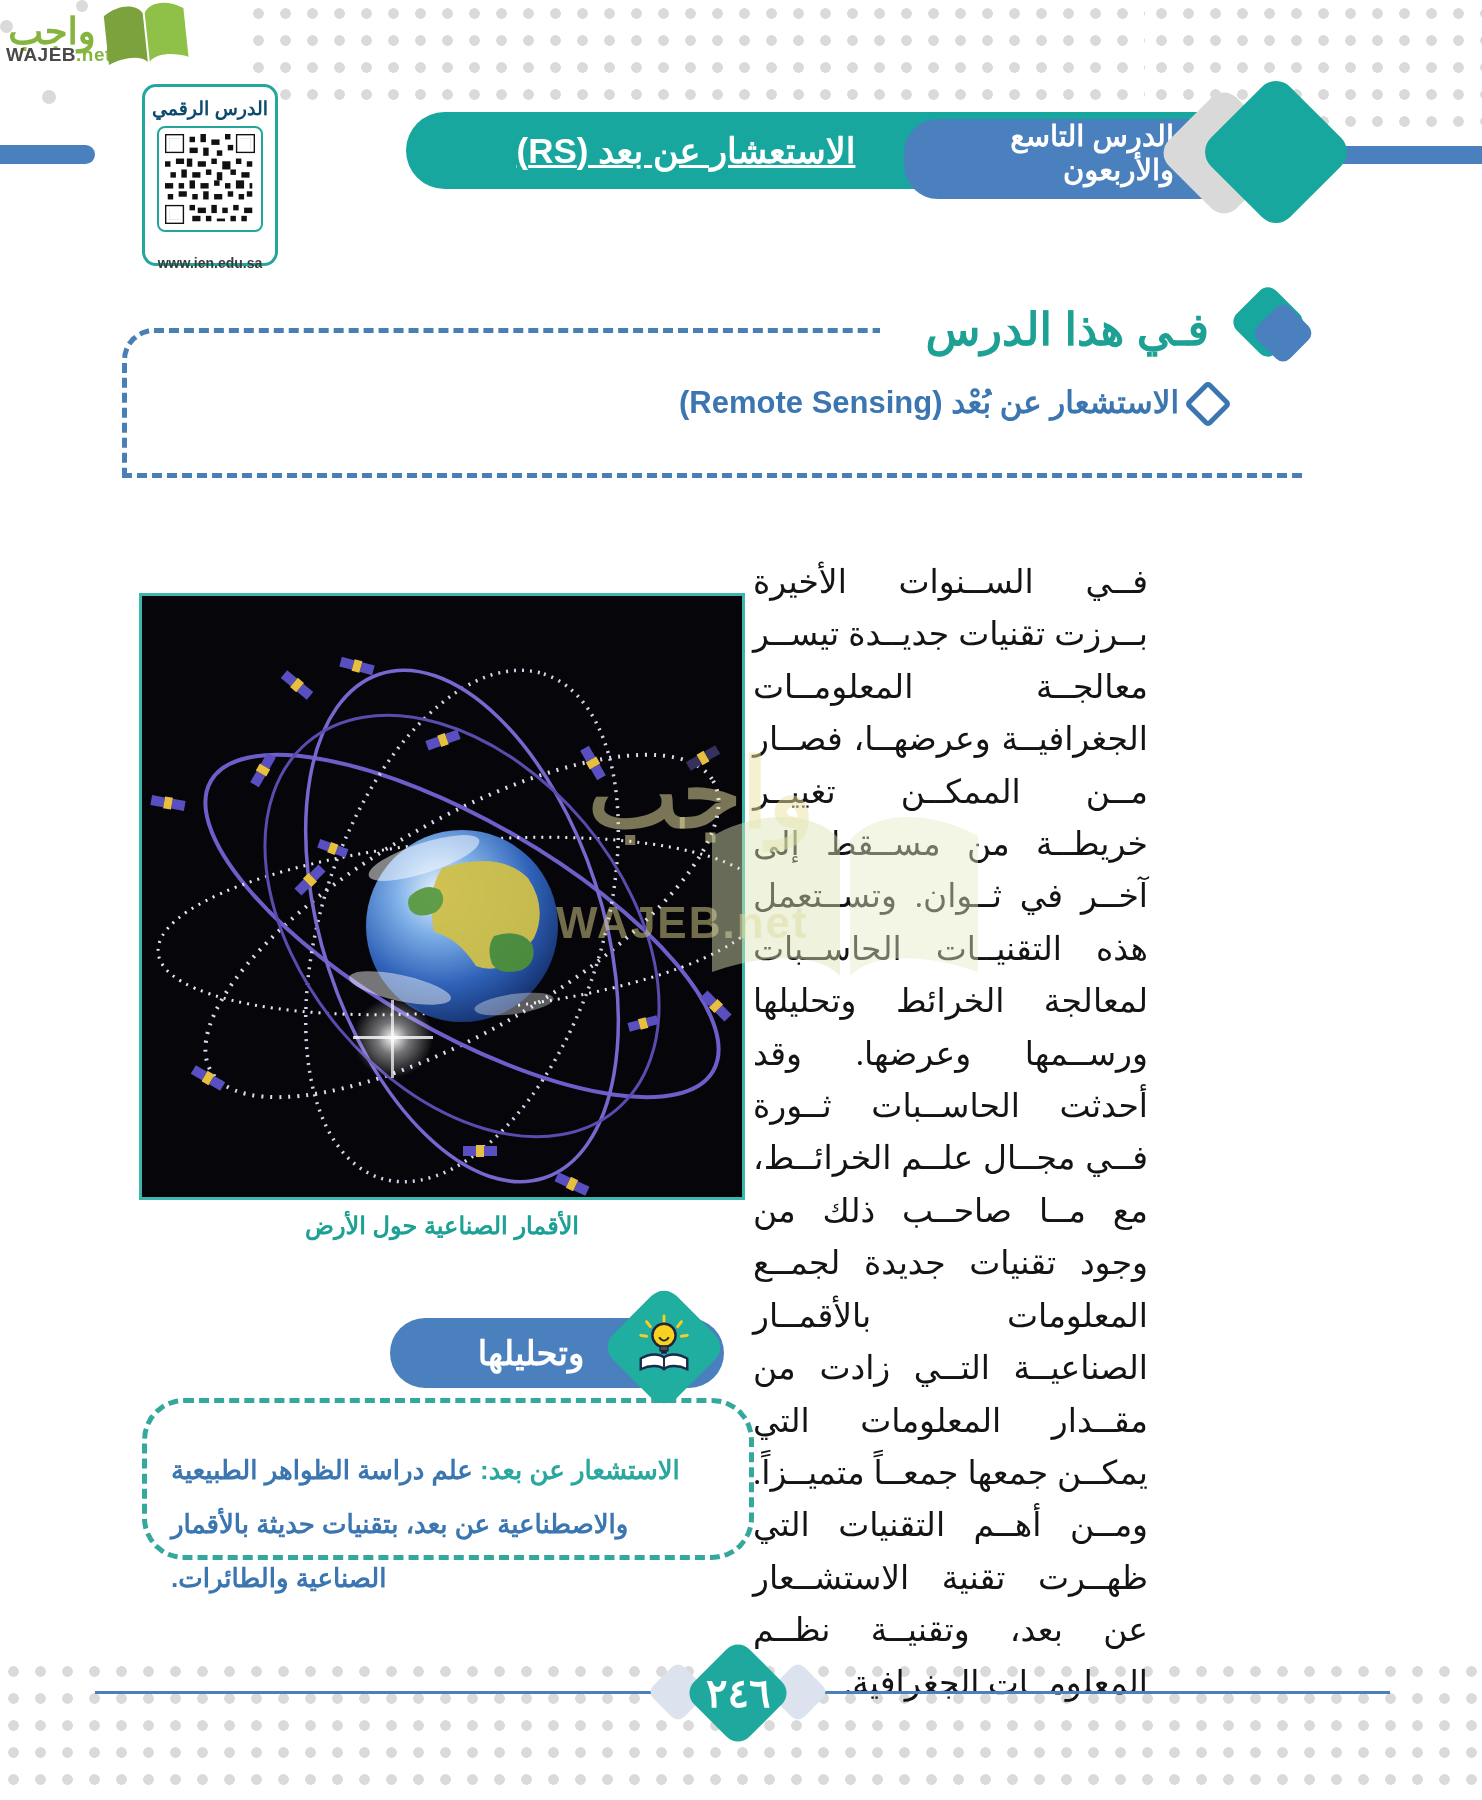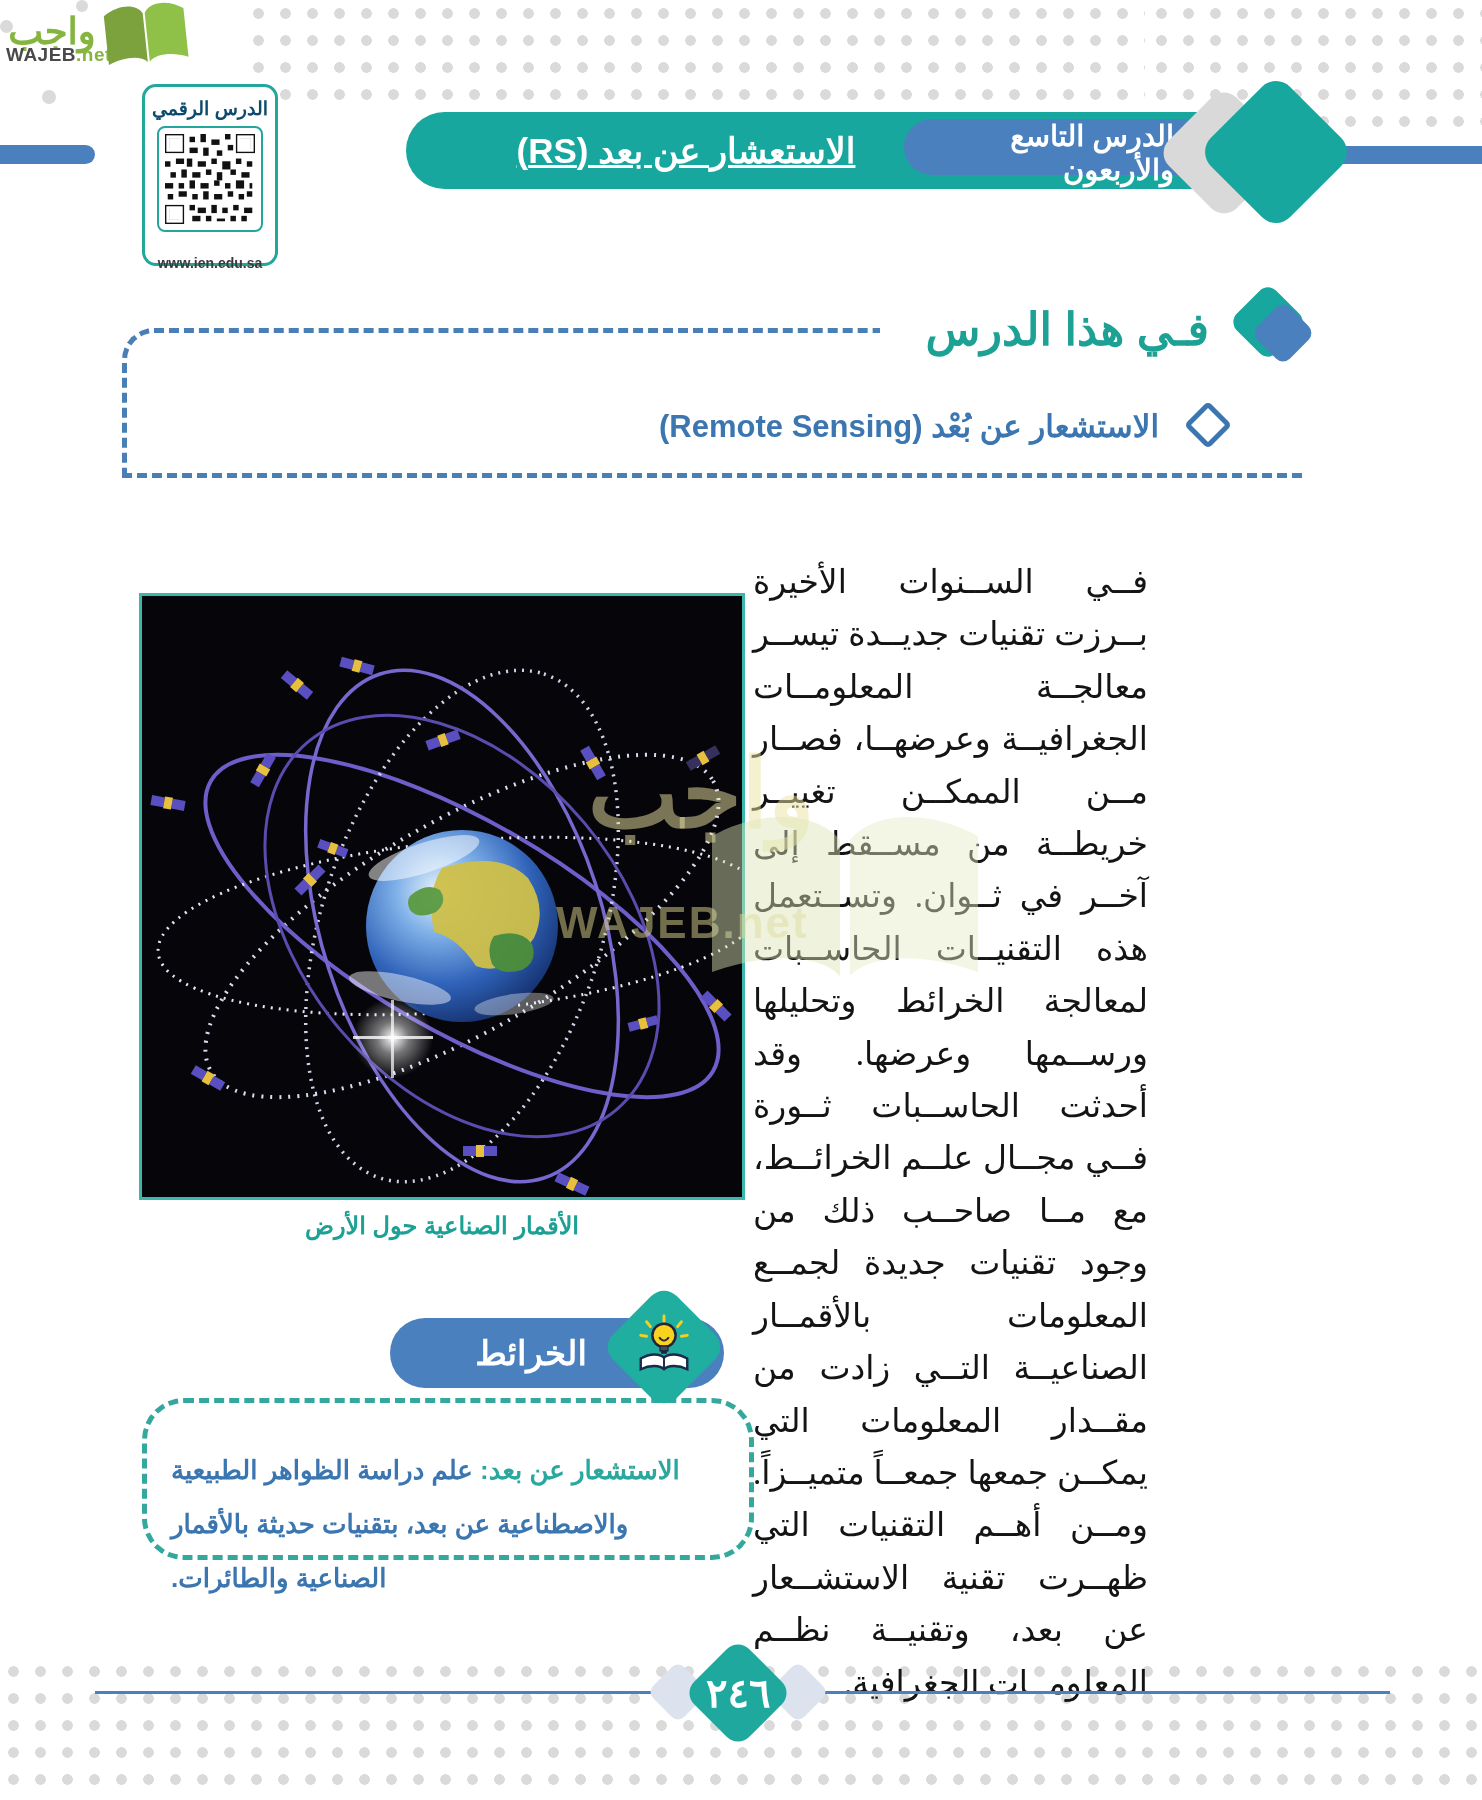--- a/index.html
+++ b/index.html
@@ -20,35 +20,35 @@
   
   .qr-card{position:absolute;left:142px;top:84px;width:136px;height:182px;background:#fff;border:3px solid #23a79d;border-radius:14px;box-sizing:border-box;text-align:center;z-index:5;}
   .qr-title{margin-top:10px;font-size:19px;font-weight:bold;color:#0c4a6e;direction:rtl;}
   .qr-frame{margin:6px auto 0;width:102px;height:102px;border:2px solid #23a79d;border-radius:8px;display:flex;align-items:center;justify-content:center;}
   .qr-url{margin-top:23px;font-size:14px;font-weight:bold;color:#3a3a3a;}
 
   
   .pill{position:absolute;border-radius:40px;}
   .hdr-teal{left:406px;top:112px;width:830px;height:77px;background:#18a79e;z-index:2;}
   .hdr-teal span{position:absolute;left:30px;top:0;width:500px;height:77px;display:flex;align-items:center;justify-content:center;color:#fff;font-size:35px;font-weight:bold;direction:rtl;text-decoration:underline;}
-  .hdr-blue{left:904px;top:119px;width:354px;height:56px;background:#4a80bd;border-radius:34px;z-index:3;}
+  .hdr-blue{left:904px;top:119px;width:354px;height:80px;background:#4a80bd;border-radius:34px;z-index:3;}
   .hdr-blue span{position:absolute;left:20px;top:0;width:250px;height:68px;display:flex;align-items:center;justify-content:center;color:#fff;font-size:29px;font-weight:bold;direction:rtl;}
   .hdr-bar-right{position:absolute;left:1330px;top:146px;width:152px;height:18px;background:#4a80bd;z-index:1;}
   .diamond{position:absolute;transform:rotate(45deg);}
   .hdr-diamond-gray{left:1176px;top:105px;width:96px;height:96px;background:#d9d9d9;border-radius:18px;z-index:3;}
   .hdr-diamond-teal{left:1220px;top:96px;width:112px;height:112px;background:#18a79e;border-radius:20px;z-index:4;}
 
   
   .lesson-box{position:absolute;left:122px;top:328px;width:1180px;height:150px;box-sizing:border-box;border-left:5px dashed #4a7fb5;border-top:5px dashed #4a7fb5;border-bottom:5px dashed #4a7fb5;border-radius:32px 0 0 0;}
   .lesson-title-wrap{position:absolute;left:880px;top:284px;width:440px;height:90px;background:#fff;display:flex;align-items:center;justify-content:flex-end;gap:25px;z-index:2;}
   .lesson-title{font-size:45px;font-weight:bold;color:#1ea195;direction:rtl;white-space:nowrap;}
   .title-diamonds{position:relative;width:86px;height:86px;flex:0 0 auto;}
   .title-d-teal{left:6px;top:8px;width:56px;height:56px;background:#18a79e;border-radius:12px;}
   .title-d-blue{left:26px;top:24px;width:46px;height:46px;background:#4a80bd;border-radius:10px;}
-  .bullet-row{position:absolute;left:560px;top:408px;width:665px;display:flex;direction:rtl;align-items:flex-start;gap:32px;z-index:3;}
+  .bullet-row{position:absolute;left:560px;top:384px;width:665px;display:flex;direction:rtl;align-items:flex-end;gap:12px;z-index:3;}
   .bullet-diamond{width:24px;height:24px;border:5px solid #3b76b0;border-radius:5px;transform:rotate(45deg);flex:0 0 auto;}
   .bullet-text{font-size:31px;font-weight:bold;color:#3b76b0;white-space:nowrap;}
 
   
   .figure{position:absolute;left:139px;top:593px;width:606px;height:607px;box-sizing:border-box;border:3px solid #3bb7ac;background:#06060a;}
   .fig-caption{position:absolute;left:139px;top:1212px;width:606px;text-align:center;font-size:24px;font-weight:bold;color:#1ea195;direction:rtl;}
 
   
   .body-col{position:absolute;left:753px;top:556px;width:395px;direction:rtl;text-align:justify;font-family:"Liberation Serif",serif;font-size:33px;line-height:52.4px;color:#141414;}
 
@@ -314,21 +314,21 @@
   <div class="wm wm-ar">واجب</div>
   <div class="wm wm-latin">WAJEB.net</div>
   <div class="wm wm-book">
     <svg width="290" height="180" viewBox="0 0 290 180">
       <path d="M12,30 C62,2 118,6 140,34 L140,170 C118,146 62,148 12,166 Z" fill="#dde6b8"></path>
       <path d="M278,30 C228,2 172,6 150,34 L150,170 C172,146 228,148 278,166 Z" fill="#e6ecc6"></path>
     </svg>
   </div>
 
   <div class="pill def-pill">
-    <span>الخرائط</span>
+    <span>وتحليلها</span>
   </div>
   <div class="diamond def-diamond">
     <div class="inner">
       <svg width="62" height="62" viewBox="0 0 64 64">
         <g stroke="#f5d020" stroke-width="3" stroke-linecap="round">
           <line x1="32" y1="2" x2="32" y2="8"></line>
             <line x1="14" y1="8" x2="18" y2="13"></line>
             <line x1="50" y1="8" x2="46" y2="13"></line>
           <line x1="8" y1="22" x2="14" y2="23"></line>
             <line x1="56" y1="22" x2="50" y2="23"></line>

